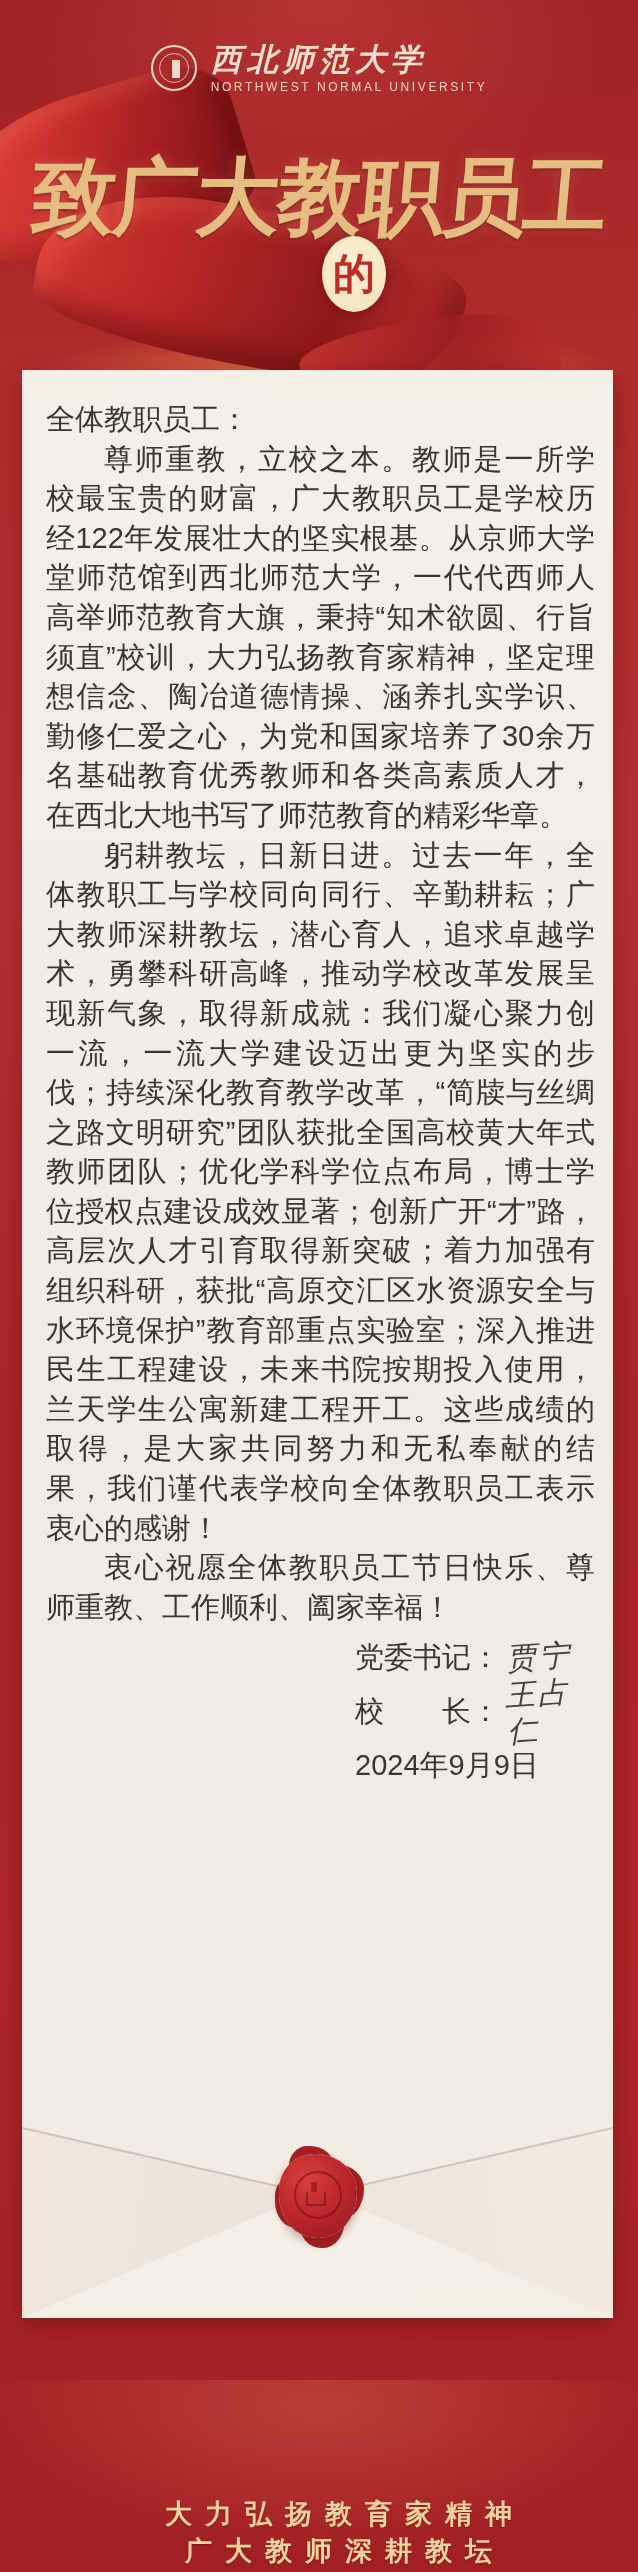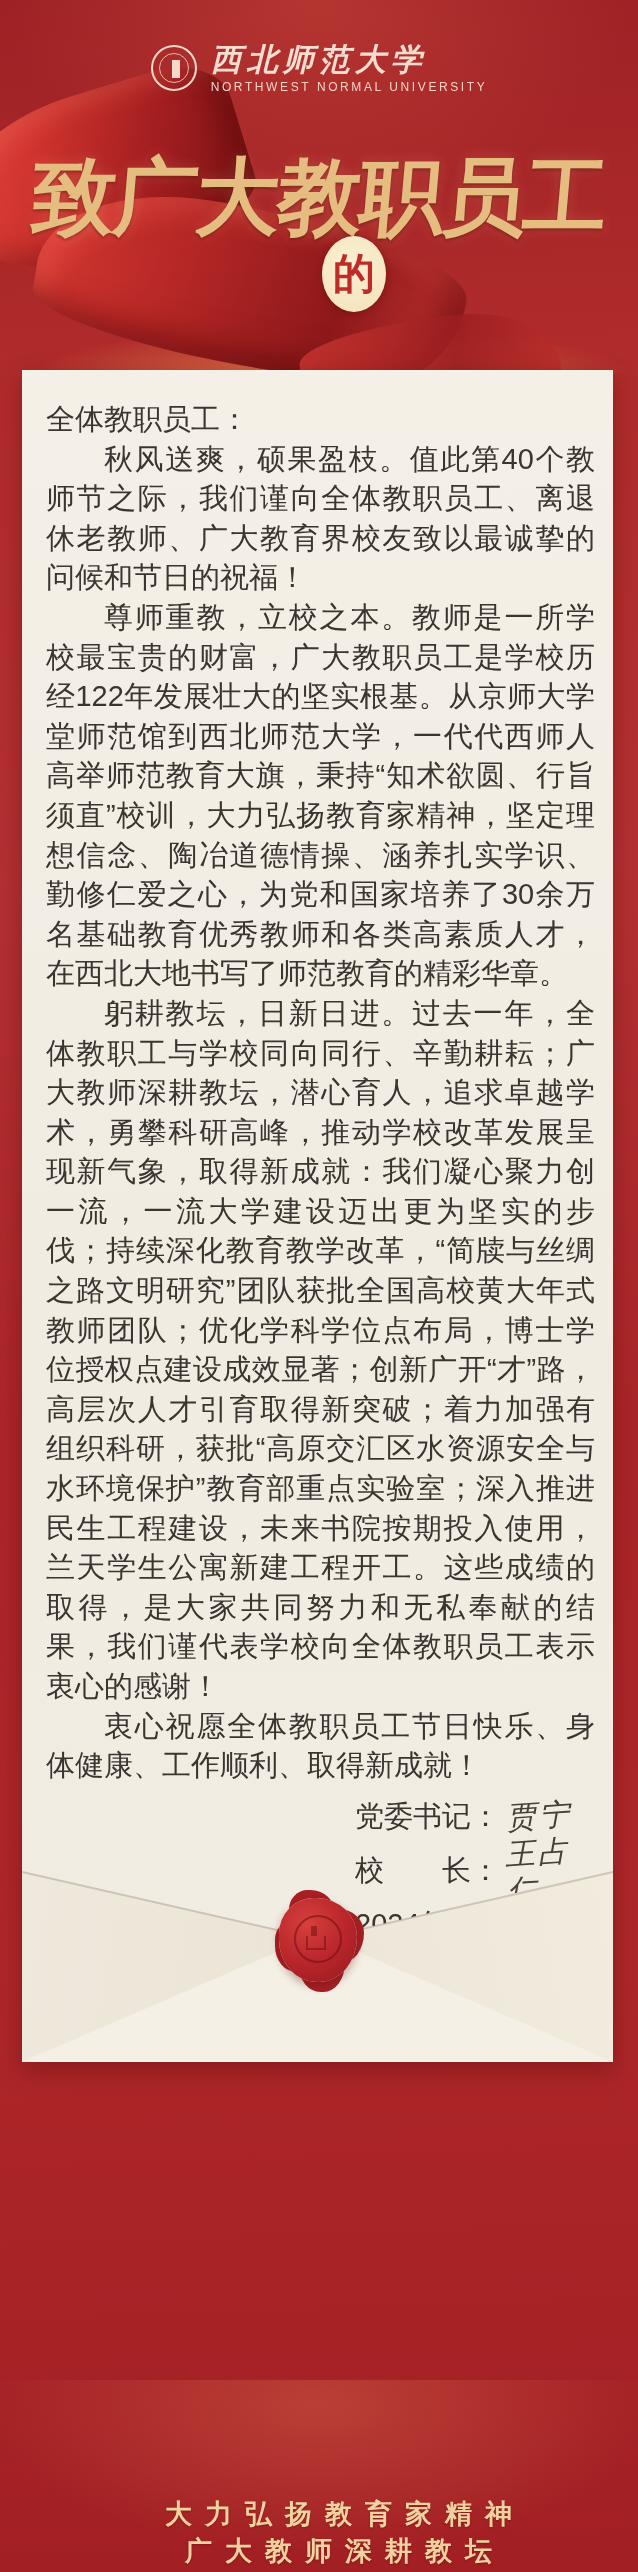--- a/index.html
+++ b/index.html
@@ -44,21 +44,21 @@
     color:#e6bd80; letter-spacing:-2px; transform:skewX(-5deg);
     text-shadow:0 2px 3px rgba(90,20,10,.45), 0 0 14px rgba(255,220,160,.18); }
   .title-line2 { position:absolute; left:322px; top:236px; display:flex; align-items:center; gap:18px; }
   .de-circle { width:64px; height:76px; border-radius:50%; background:radial-gradient(circle at 45% 38%, #fbf0d4, #f3e2b8);
     display:flex; align-items:center; justify-content:center; box-shadow:0 2px 6px rgba(90,10,10,.35); }
   .de-char { font-family:"DejaVu Serif", serif; font-weight:bold; font-size:42px; color:#bf2c28; }
   .title-line2-text { font-family:"DejaVu Serif", serif; font-weight:bold; font-size:56px;
     color:#e6bd80; letter-spacing:15px; text-shadow:0 2px 3px rgba(90,20,10,.4); }
 
   
-  .card { position:absolute; left:22px; top:370px; width:591px; height:1692px;
+  .card { position:absolute; left:22px; top:370px; width:591px; height:1948px;
     background:linear-gradient(180deg,#f4f0e7 0%,#f1ece2 55%,#f2ede3 100%);
     box-shadow:0 8px 22px rgba(70,5,5,.35); padding:30px 18px 0 24px; }
   .salutation, .para { font-size:29px; line-height:39.6px; color:#3a3530; text-align:justify; }
   .para { text-indent:2em; }
   .sign-block { margin-top:12px; margin-left:309px; font-size:29px; color:#3a3530; }
   .sign-row { display:flex; align-items:center; line-height:36px; }
   .sign-role { white-space:pre; }
   .handwriting { font-family:"DejaVu Serif", serif; font-style:italic; font-size:30px; color:#45403a;
     display:inline-block; transform:rotate(-4deg); margin-left:6px; letter-spacing:3px; }
   .sign-date { line-height:36px; }
@@ -110,24 +110,23 @@
 
   <div class="title-line1">致广大教职员工</div>
   <div class="title-line2">
     <span class="de-circle">
       <span class="de-char">的</span>
     </span>
   </div>
 
   <section class="card">
     <p class="salutation">全体教职员工：</p>
-    <p class="para">秋风送爽，硕果盈枝。值此第40个教师节之际，我们谨向全体教职员工、离退休老教师、广大教育界校友致以最诚挚的问候和节日的祝福！</p>
     <p class="para">尊师重教，立校之本。教师是一所学校最宝贵的财富，广大教职员工是学校历经122年发展壮大的坚实根基。从京师大学堂师范馆到西北师范大学，一代代西师人高举师范教育大旗，秉持“知术欲圆、行旨须直”校训，大力弘扬教育家精神，坚定理想信念、陶冶道德情操、涵养扎实学识、勤修仁爱之心，为党和国家培养了30余万名基础教育优秀教师和各类高素质人才，在西北大地书写了师范教育的精彩华章。</p>
     <p class="para">躬耕教坛，日新日进。过去一年，全体教职工与学校同向同行、辛勤耕耘；广大教师深耕教坛，潜心育人，追求卓越学术，勇攀科研高峰，推动学校改革发展呈现新气象，取得新成就：我们凝心聚力创一流，一流大学建设迈出更为坚实的步伐；持续深化教育教学改革，“简牍与丝绸之路文明研究”团队获批全国高校黄大年式教师团队；优化学科学位点布局，博士学位授权点建设成效显著；创新广开“才”路，高层次人才引育取得新突破；着力加强有组织科研，获批“高原交汇区水资源安全与水环境保护”教育部重点实验室；深入推进民生工程建设，未来书院按期投入使用，兰天学生公寓新建工程开工。这些成绩的取得，是大家共同努力和无私奉献的结果，我们谨代表学校向全体教职员工表示衷心的感谢！</p>
-    <p class="para">衷心祝愿全体教职员工节日快乐、身体健康、工作顺利、取得新成就！</p>
+    <p class="para">衷心祝愿全体教职员工节日快乐、尊师重教、工作顺利、阖家幸福！</p>
 
     <div class="sign-block">
       <div class="sign-row">
         <span class="sign-role">党委书记：</span>
         <span class="handwriting">贾宁</span>
       </div>
       <div class="sign-row">
         <span class="sign-role">校　　长：</span>
         <span class="handwriting">王占仁</span>
       </div>

